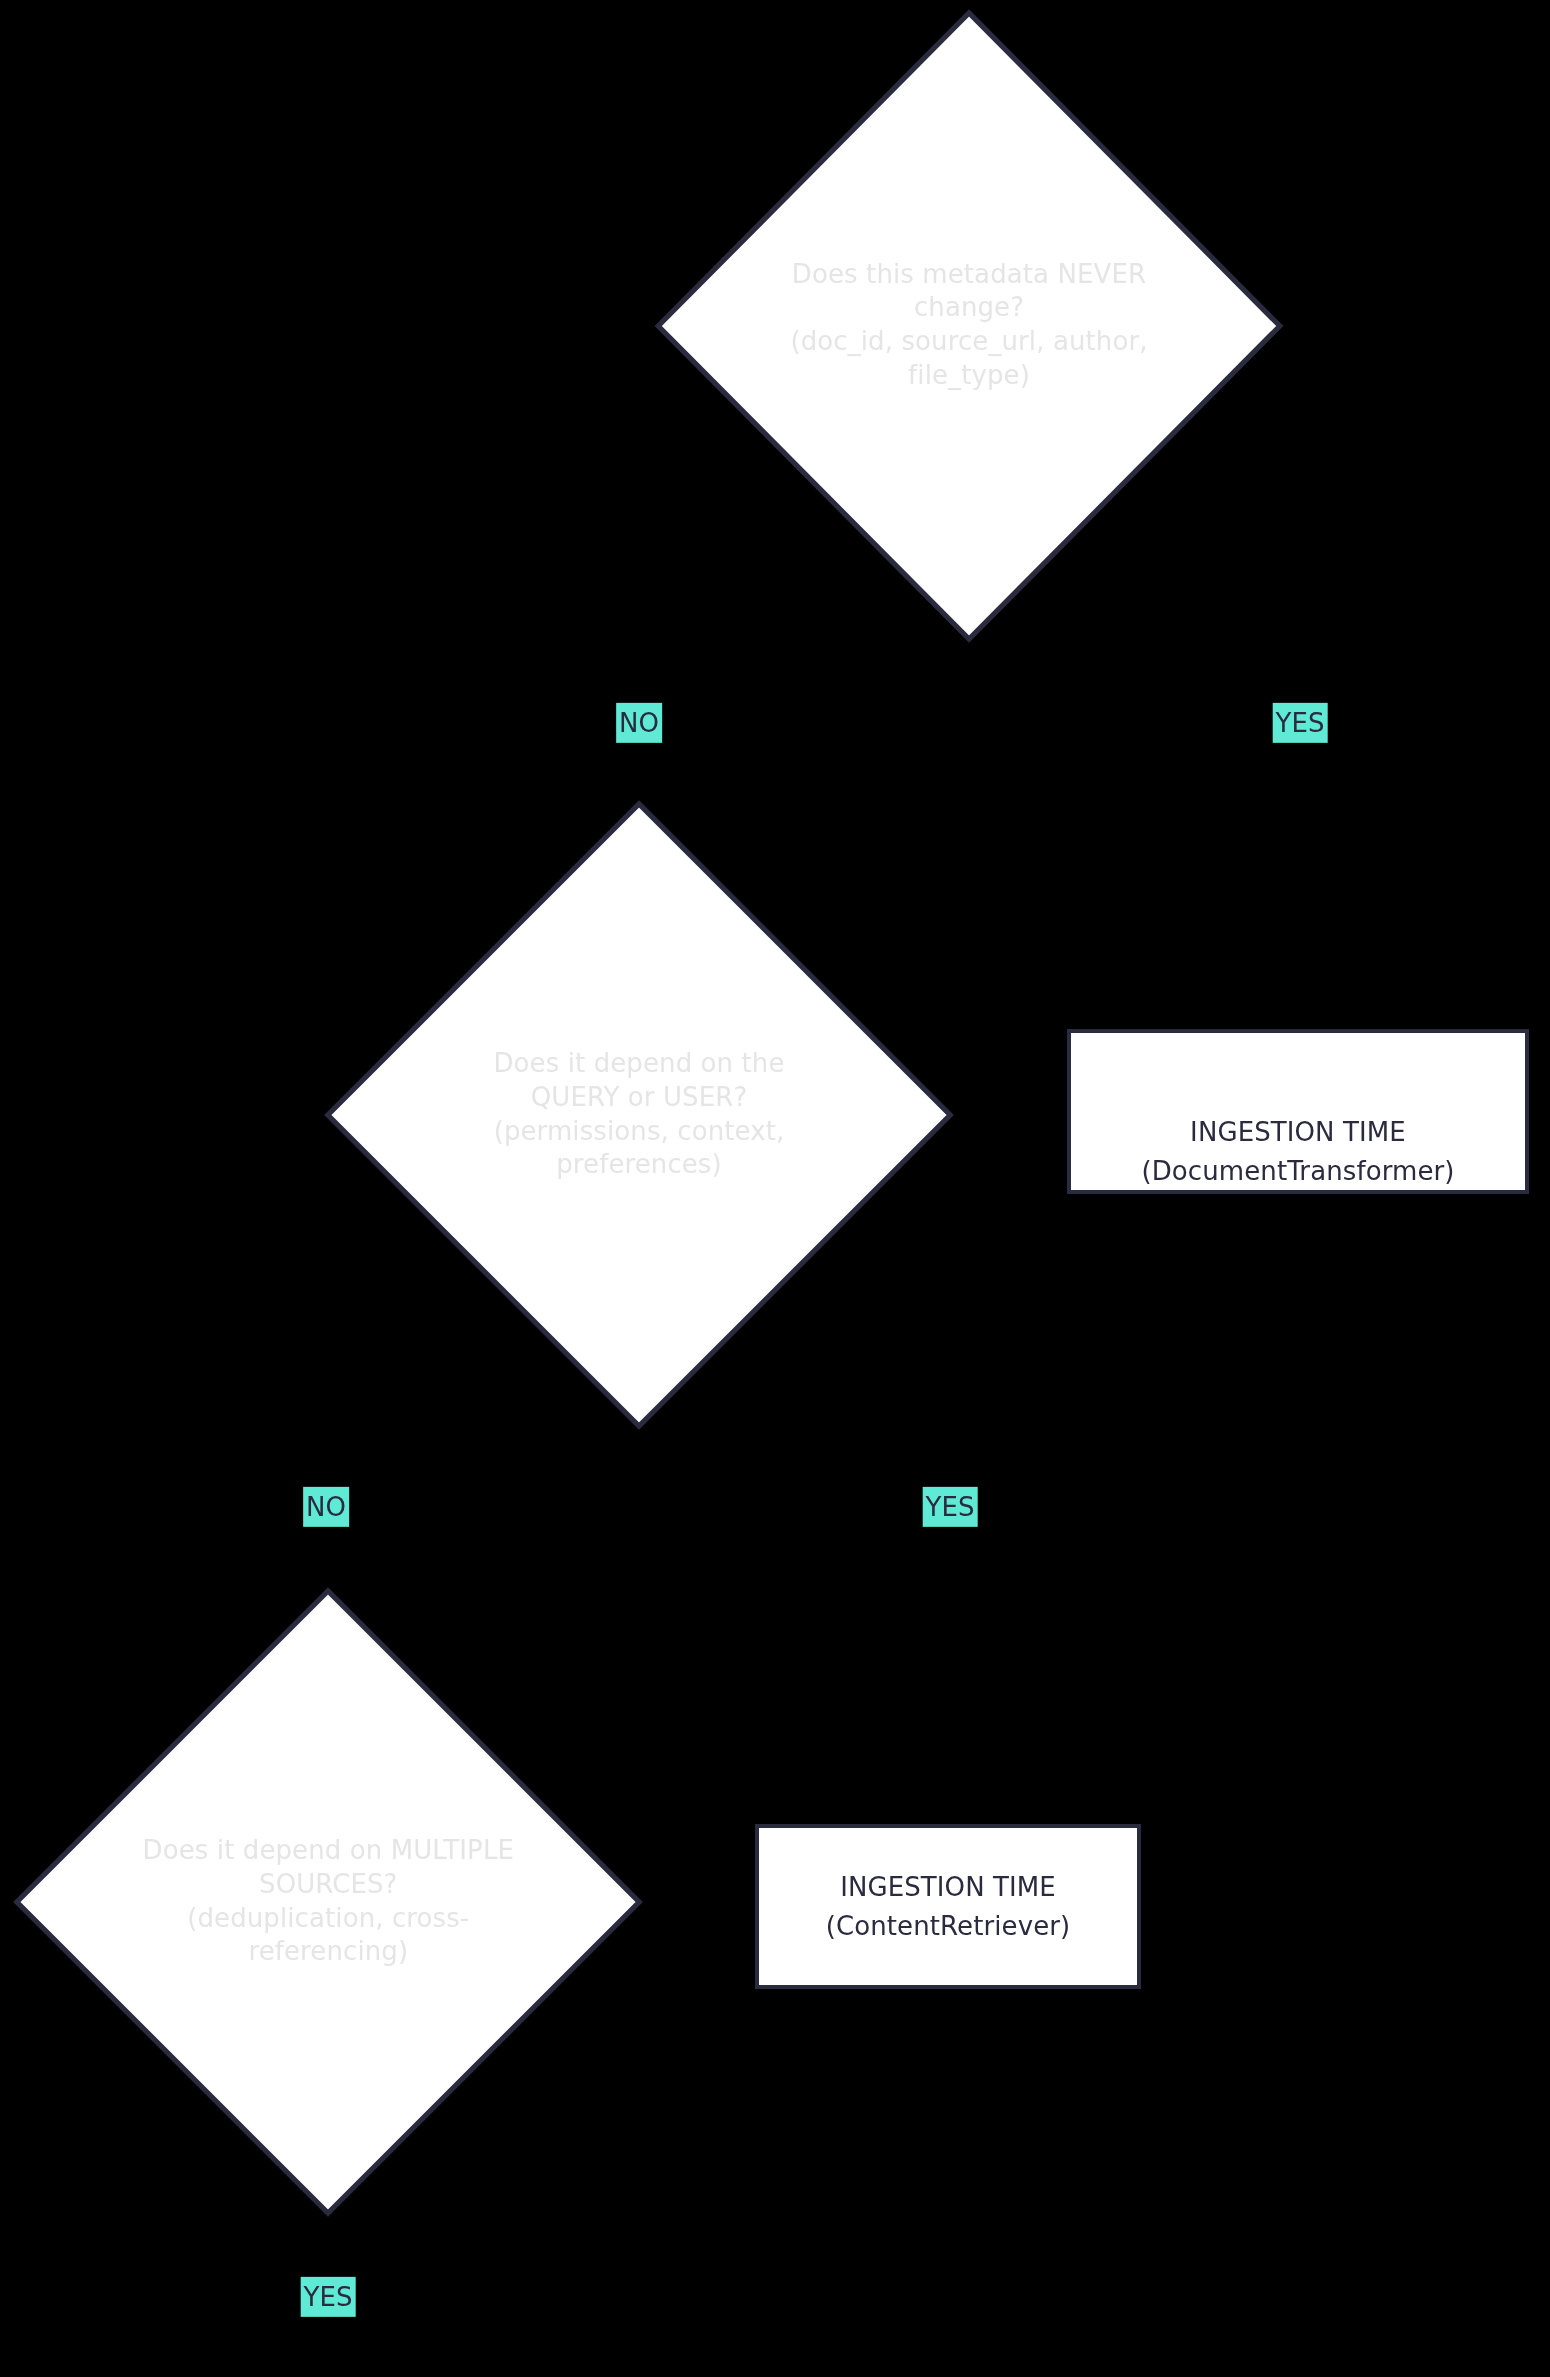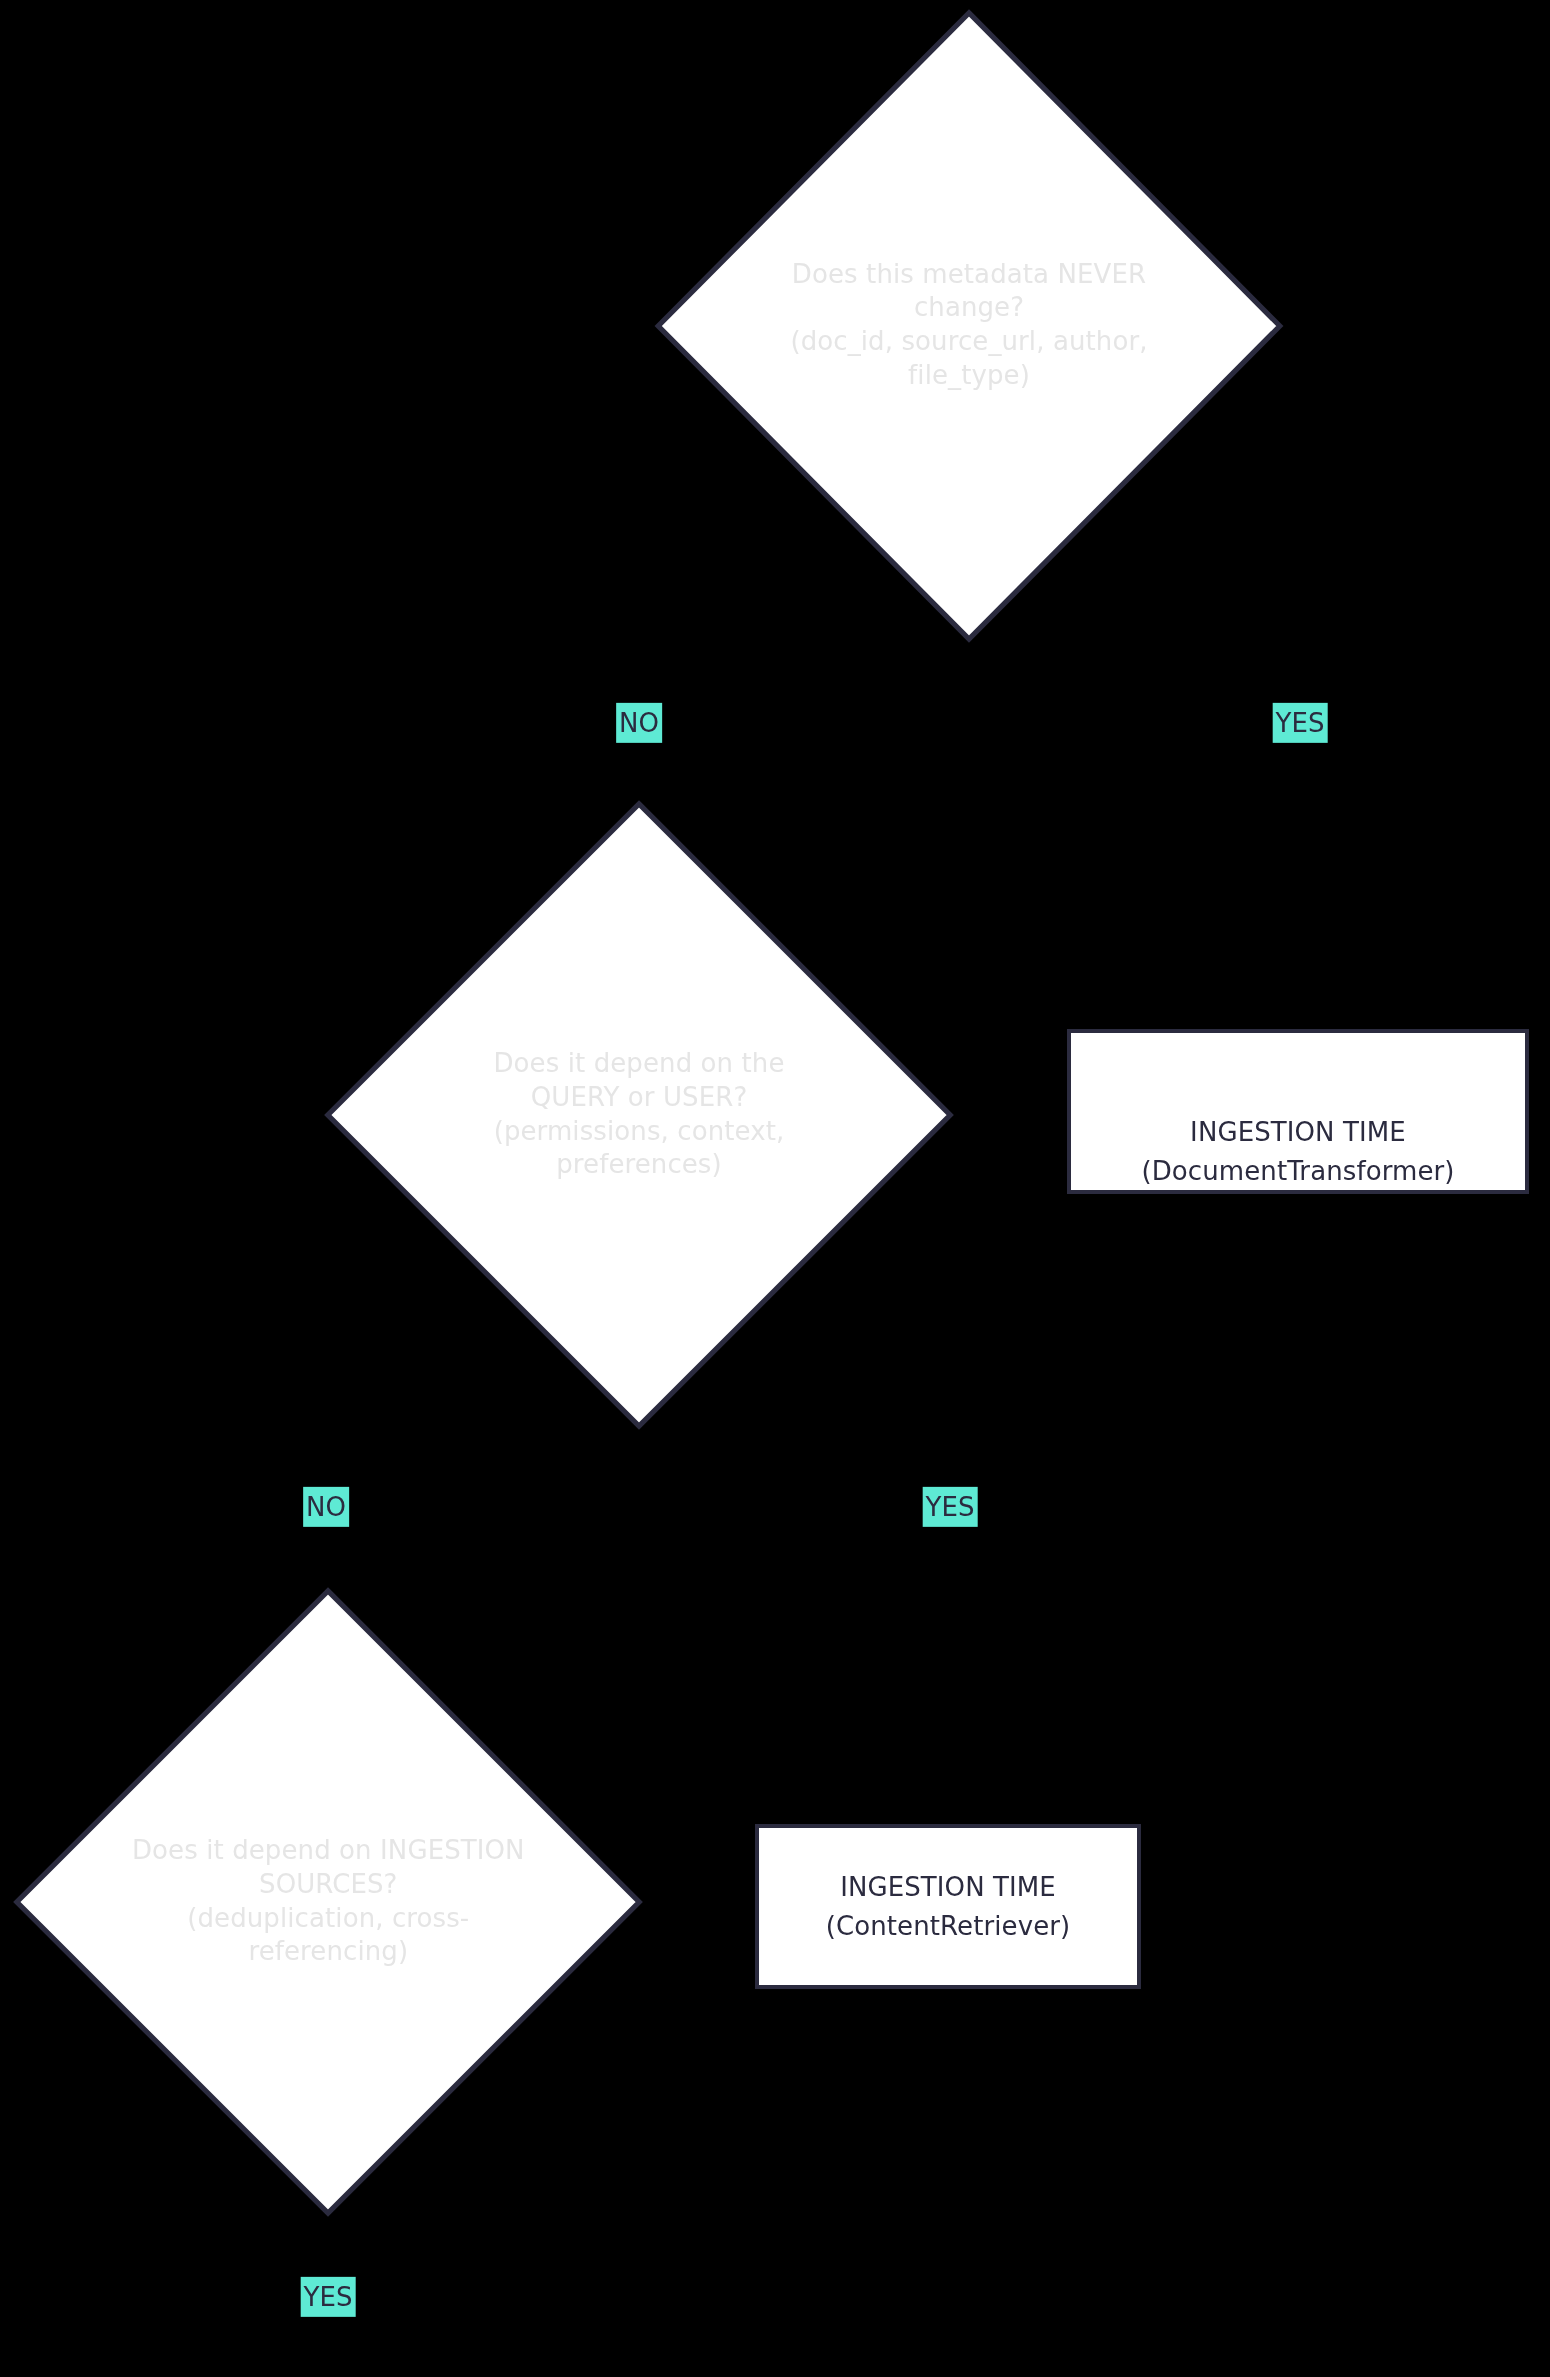--- a/index.html
+++ b/index.html
@@ -123,21 +123,21 @@
   </div>
 
   <div class="edgelabel" style="left:326px; top:1507px;">NO</div>
 
   <div class="edgelabel" style="left:950px; top:1507px;">YES</div>
 
   <div class="diamond" style="left:14.3px; top:1588px; width:628px; height:628px;">
     <svg width="628" height="628" viewBox="0 0 1320 1320">
       <polygon points="660,6 1314,660 660,1314 6,660" fill="#FFFFFF" stroke="#2B2B3F" stroke-width="11"></polygon>
     </svg>
-    <div class="dlabel">Does it depend on INGESTION
+    <div class="dlabel">Does it depend on MULTIPLE
 SOURCES?
 (deduplication, cross-
 referencing)</div>
   </div>
 
   <div class="rectnode" style="left:755px; top:1824px; width:386px; height:165px;">
     <div class="rlabel">INGESTION TIME
 (ContentRetriever)</div>
   </div>
 

